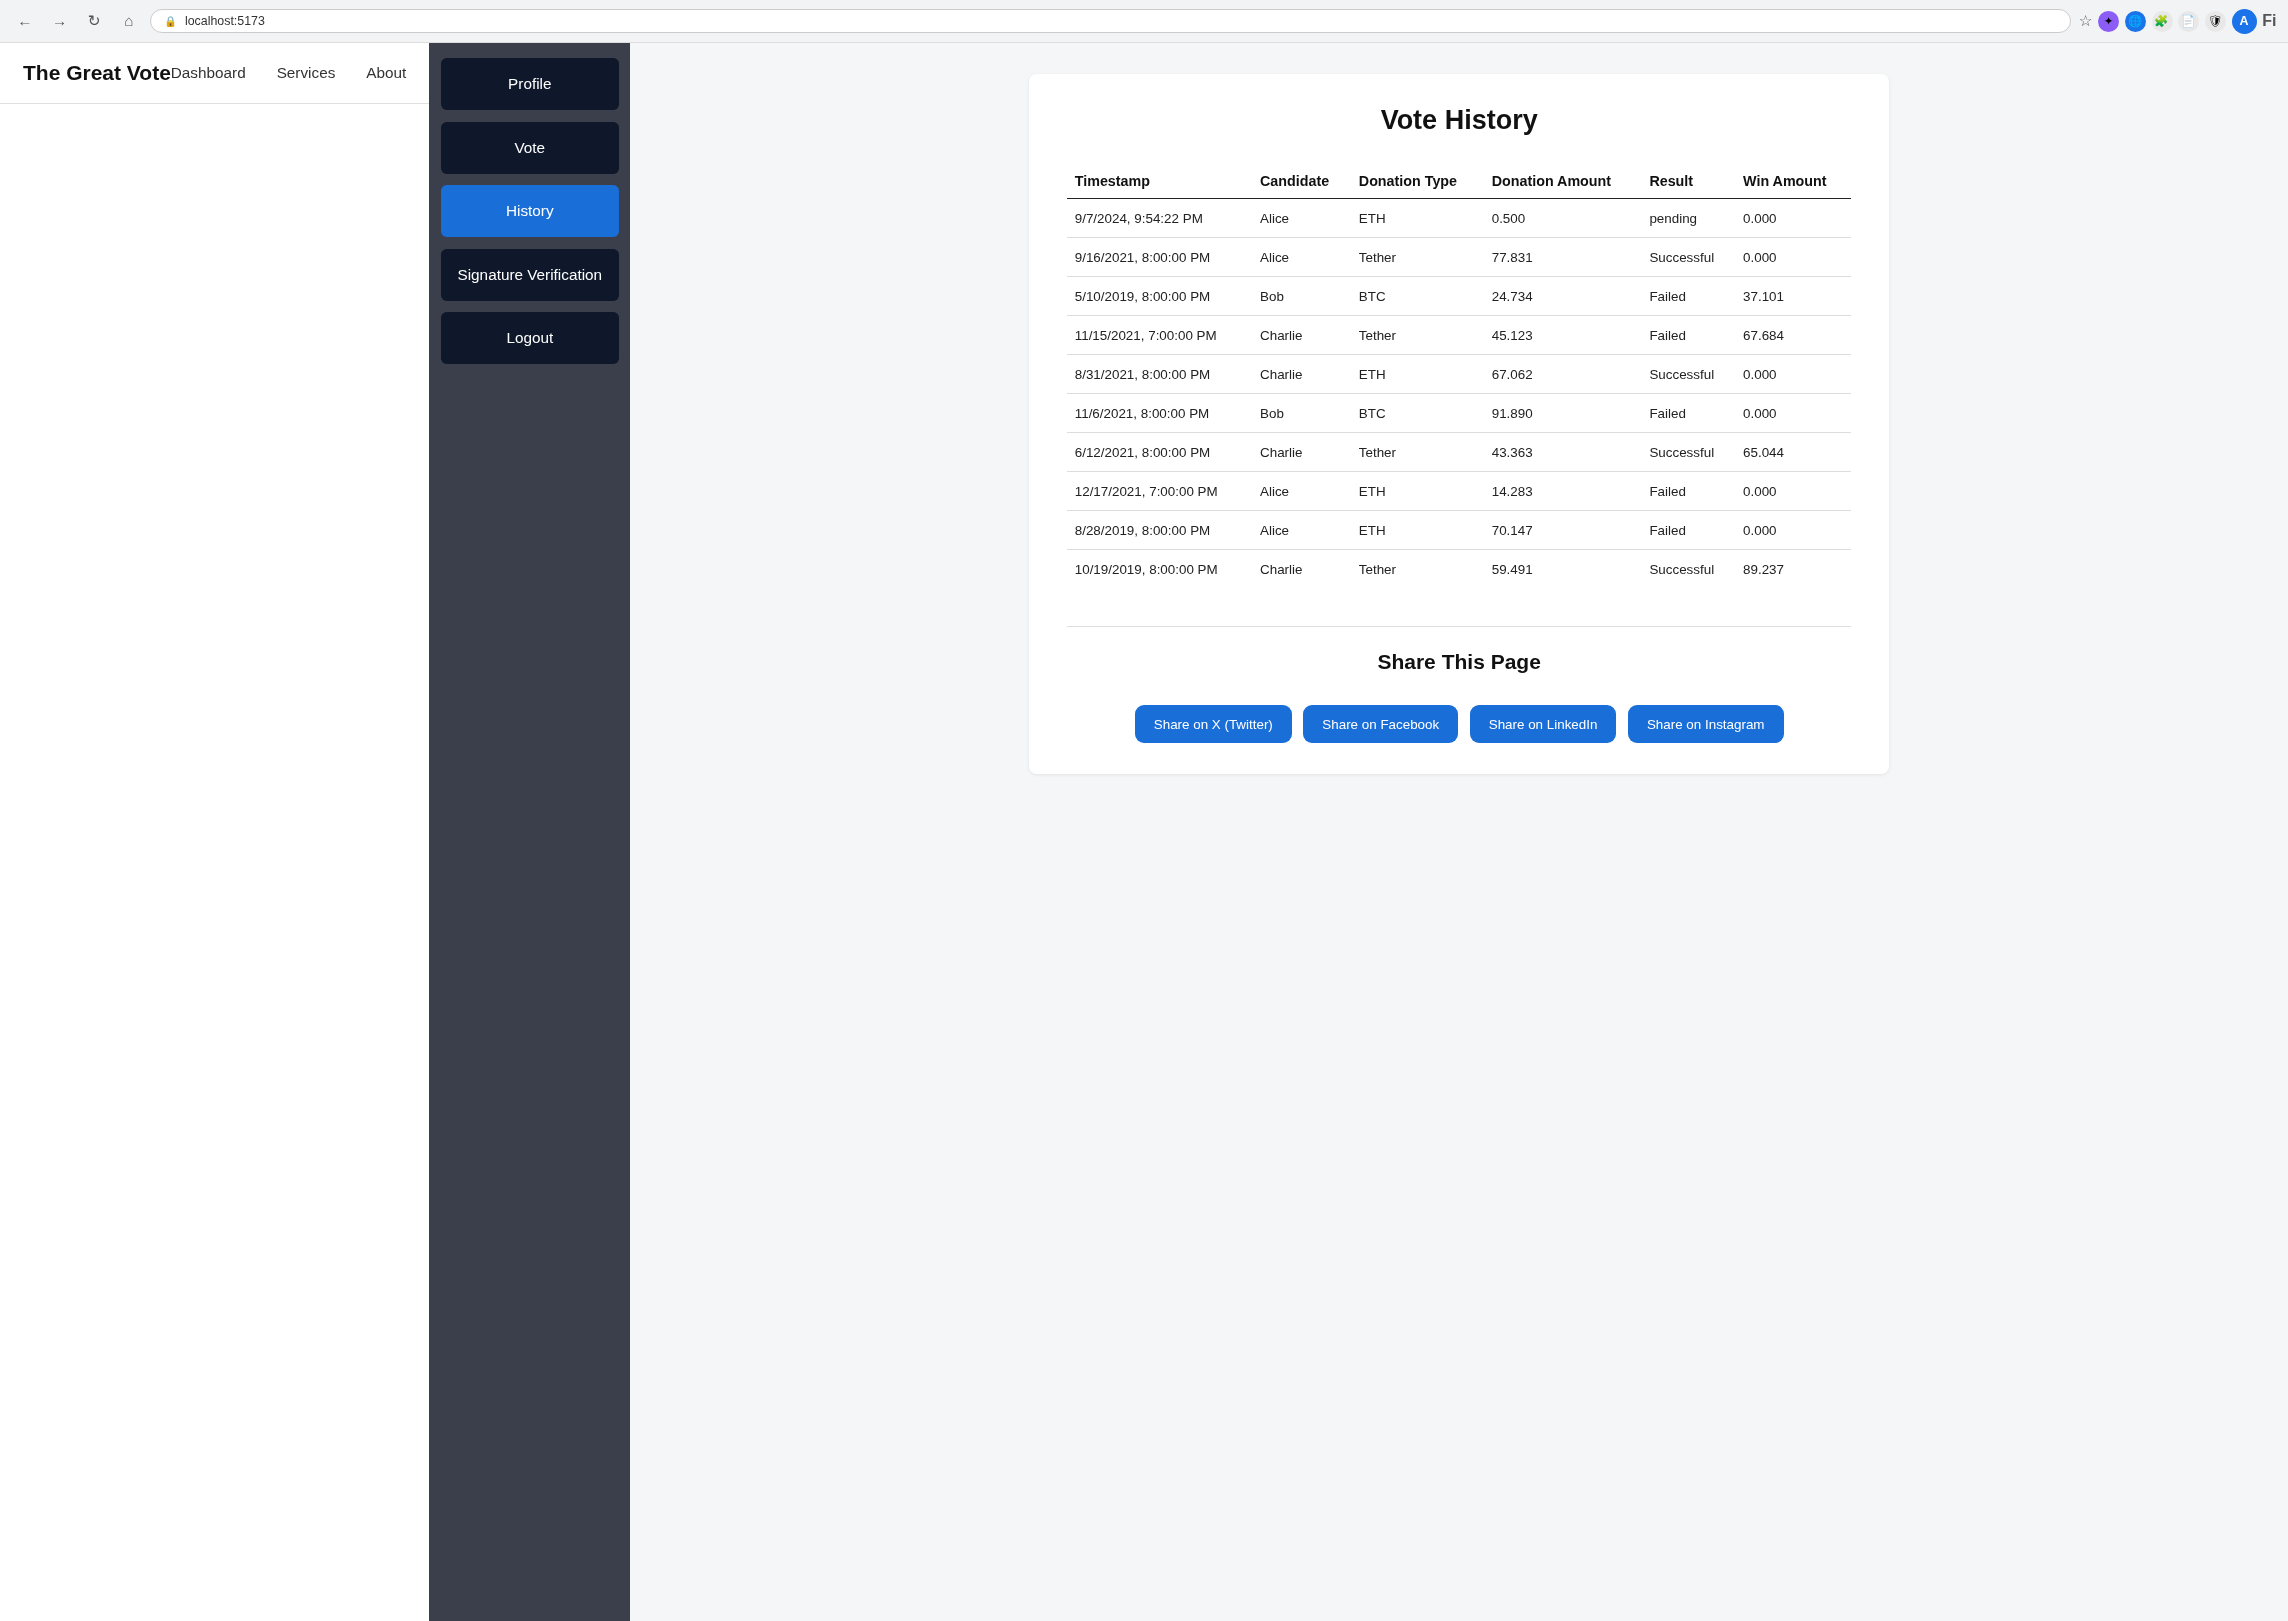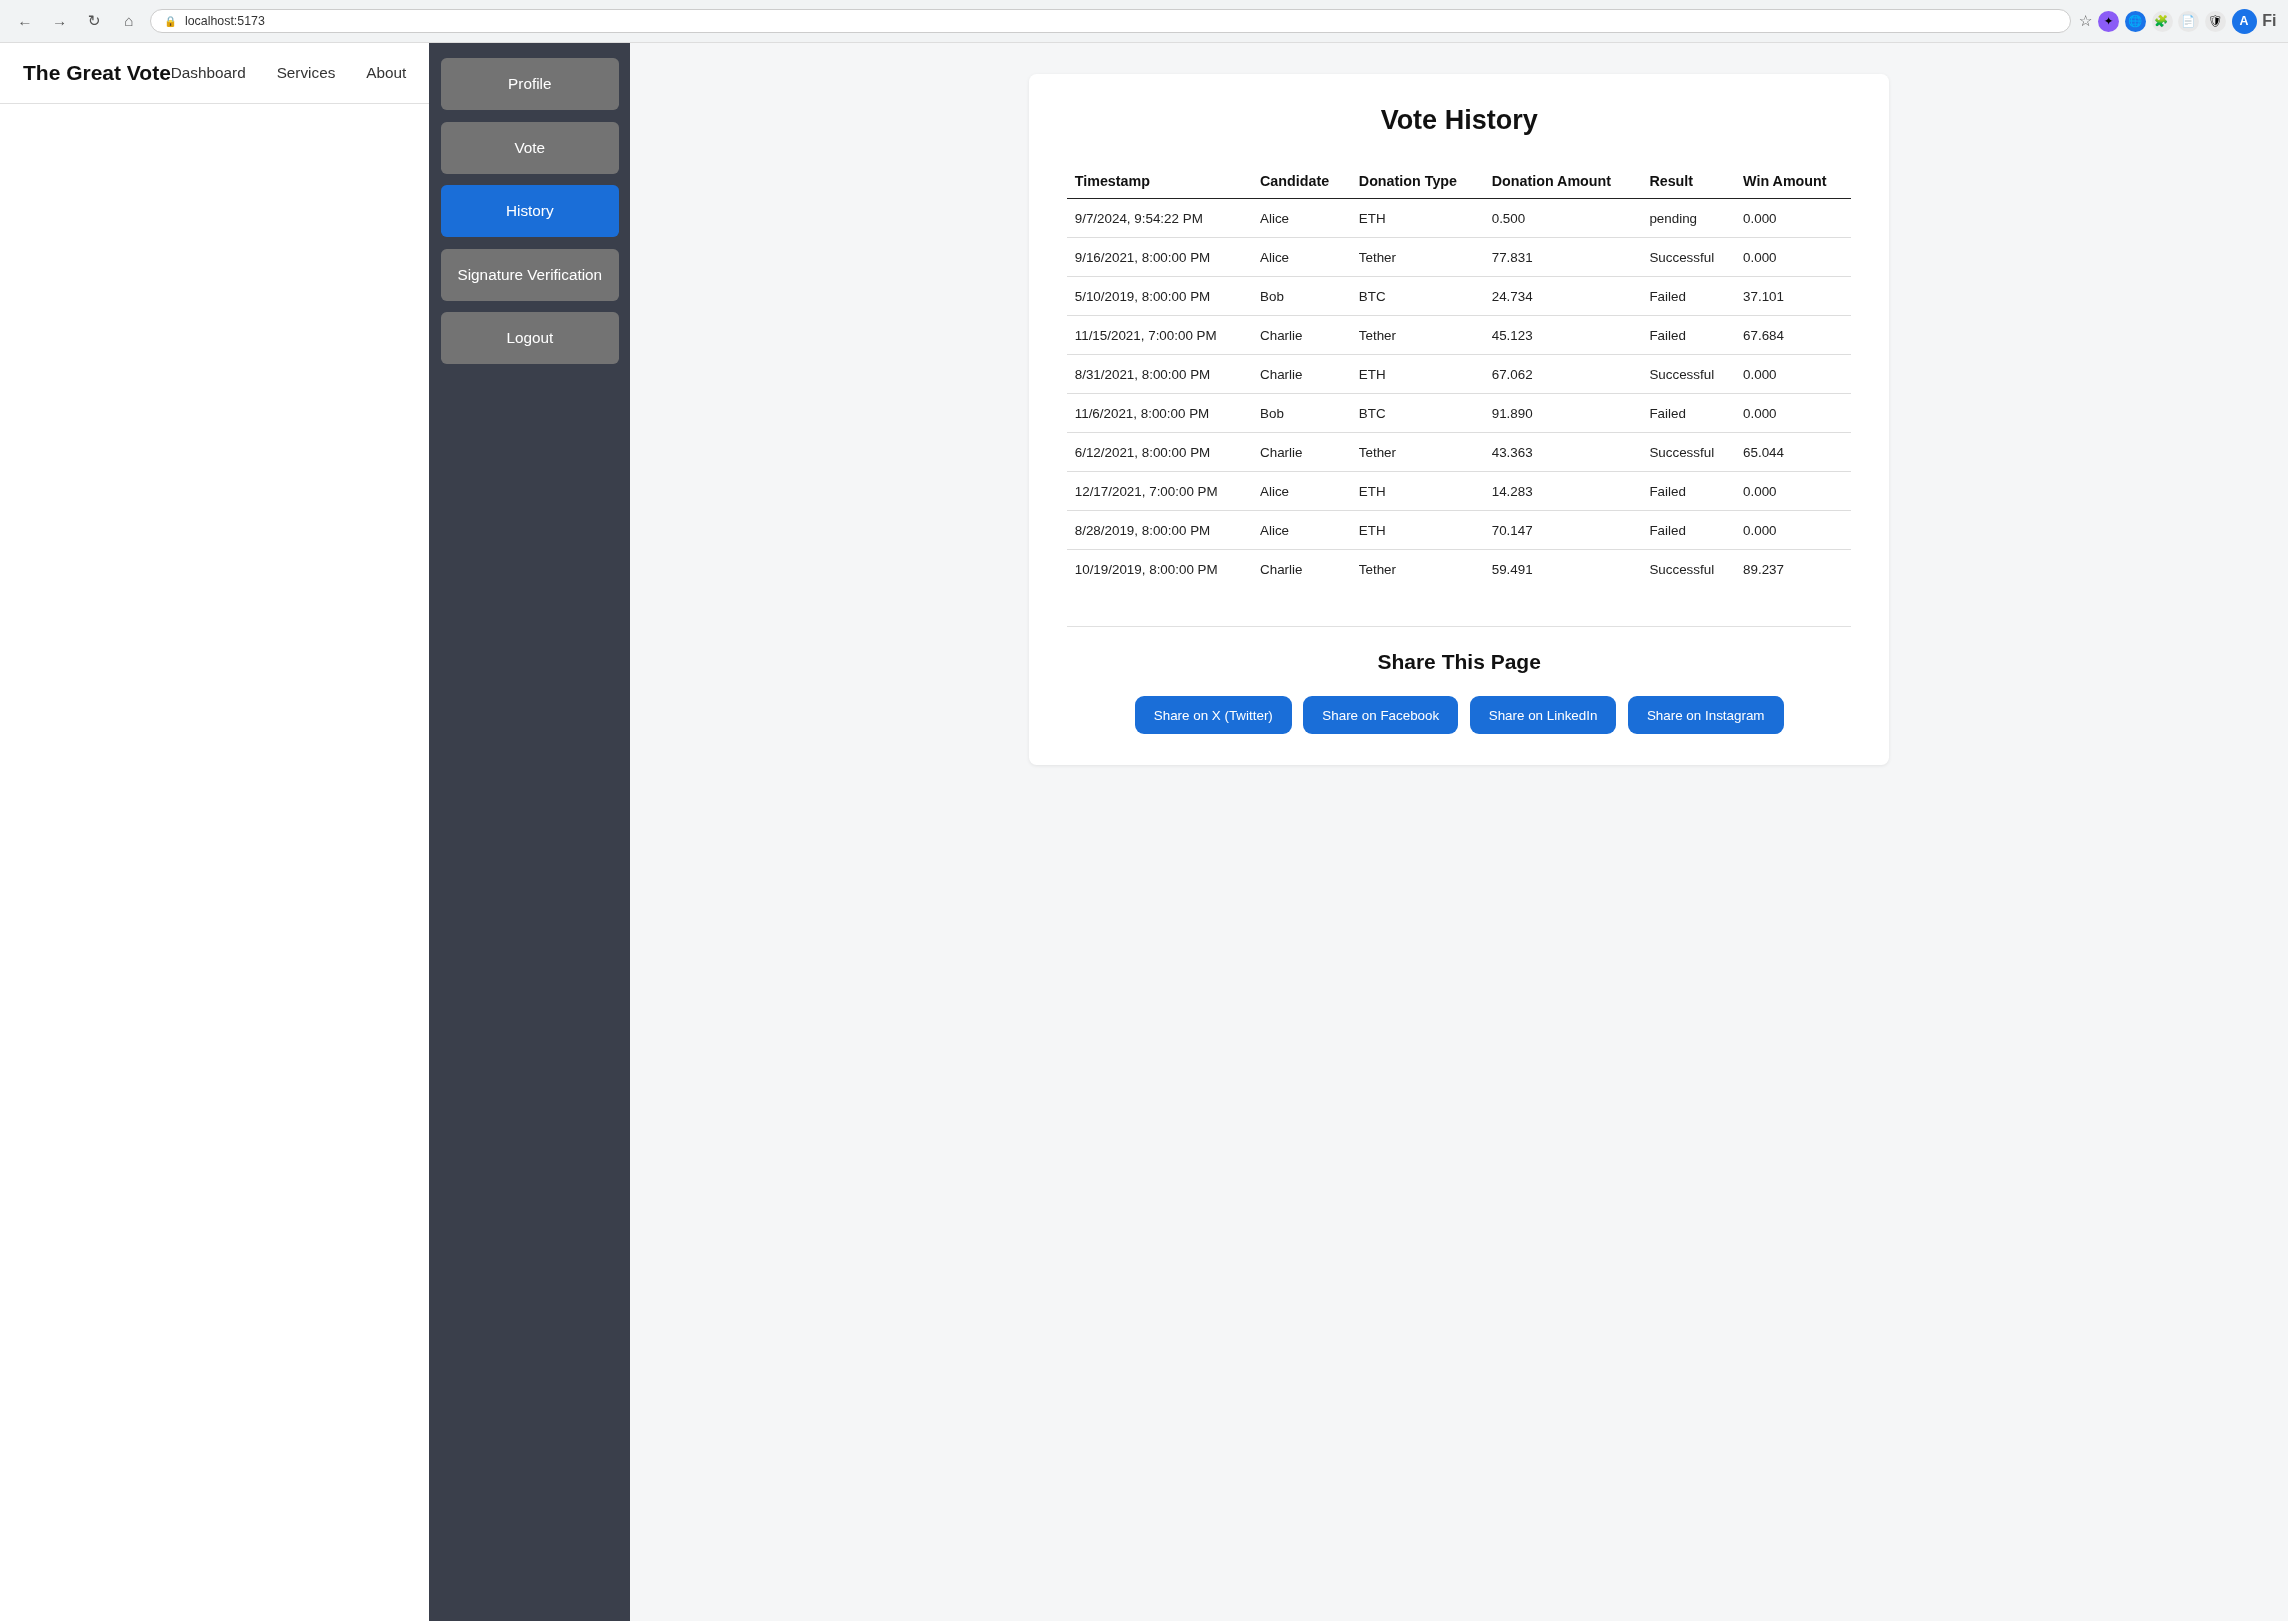--- a/index.html
+++ b/index.html
@@ -74,21 +74,21 @@
     
     .sidebar {
       width: 201px;
       background: #3a3f4b;
       display: flex;
       flex-direction: column;
       padding: 15.3px 11.5px;
       gap: 11.5px;
     }
     .sidebar-btn {
-      background: #737373;
+      background: #0f172a;
       color: #fff;
       border: none;
       border-radius: 5.7px;
       padding: 17px 9.6px;
       font-size: 15.3px;
       cursor: pointer;
       text-align: center;
       width: 100%;
     }
     .sidebar-btn.active {
@@ -144,21 +144,21 @@
     
     .share-section {
       text-align: center;
       margin-top: 38px;
       padding-top: 23px;
       border-top: 1px solid #e0e0e0;
     }
     .share-title {
       font-size: 21px;
       font-weight: bold;
-      margin-bottom: 22px;
+      margin-bottom: 31px;
       color: #111;
     }
     .share-buttons {
       display: flex;
       gap: 11.5px;
       justify-content: center;
       flex-wrap: wrap;
     }
     .share-btn {
       background: #1a6ed8;

